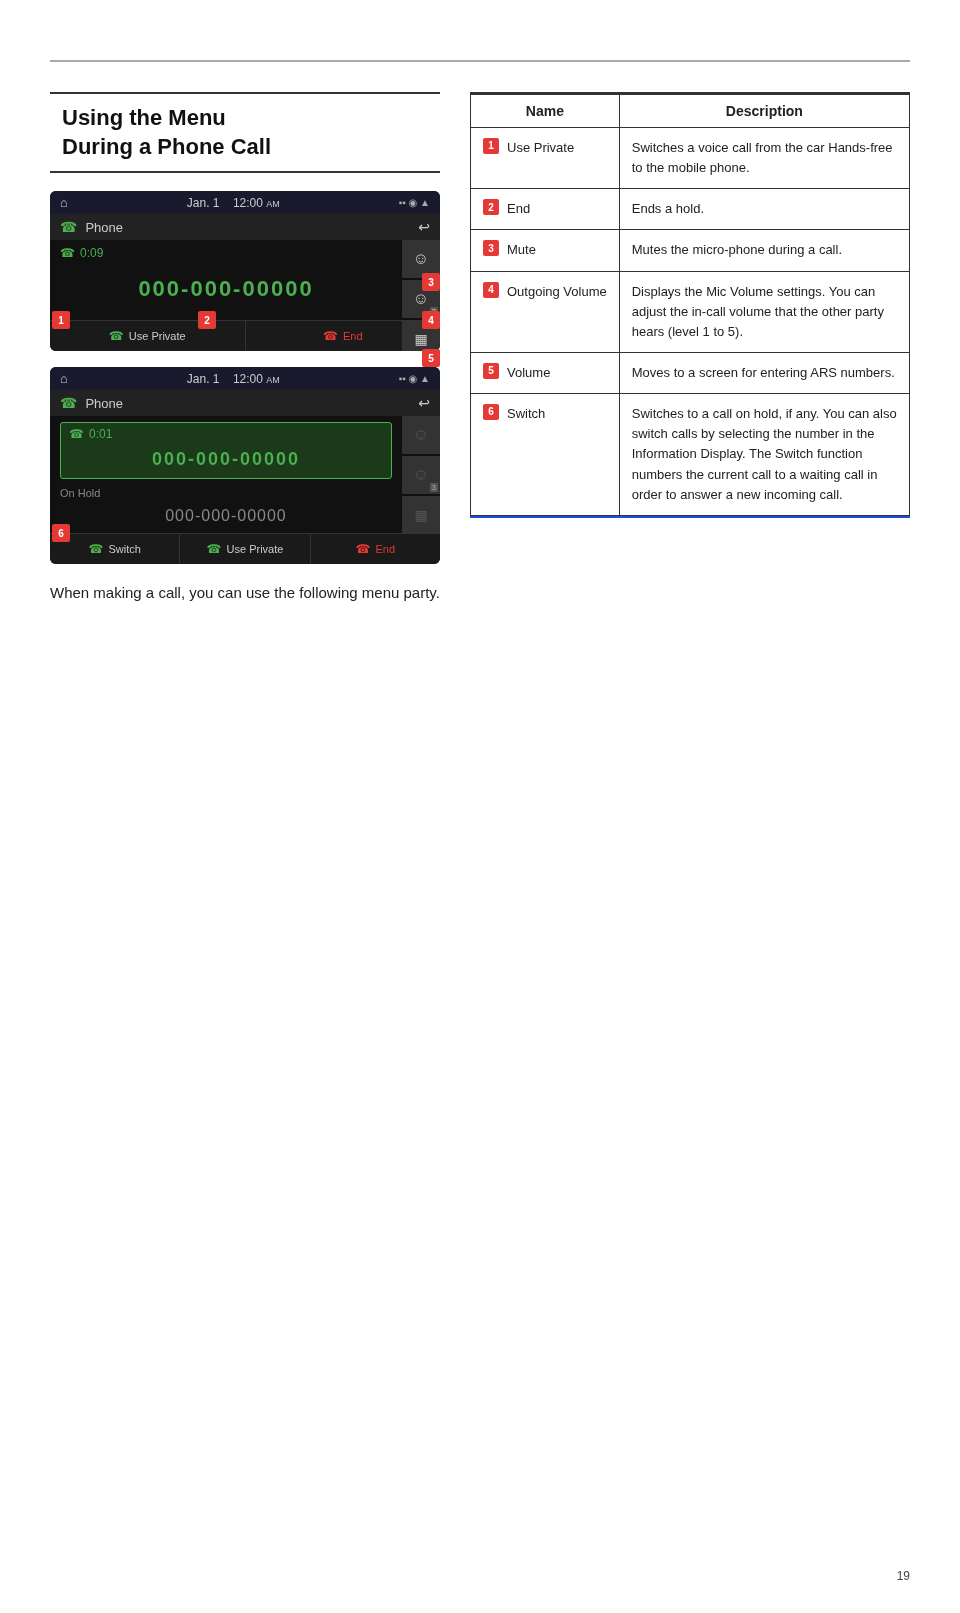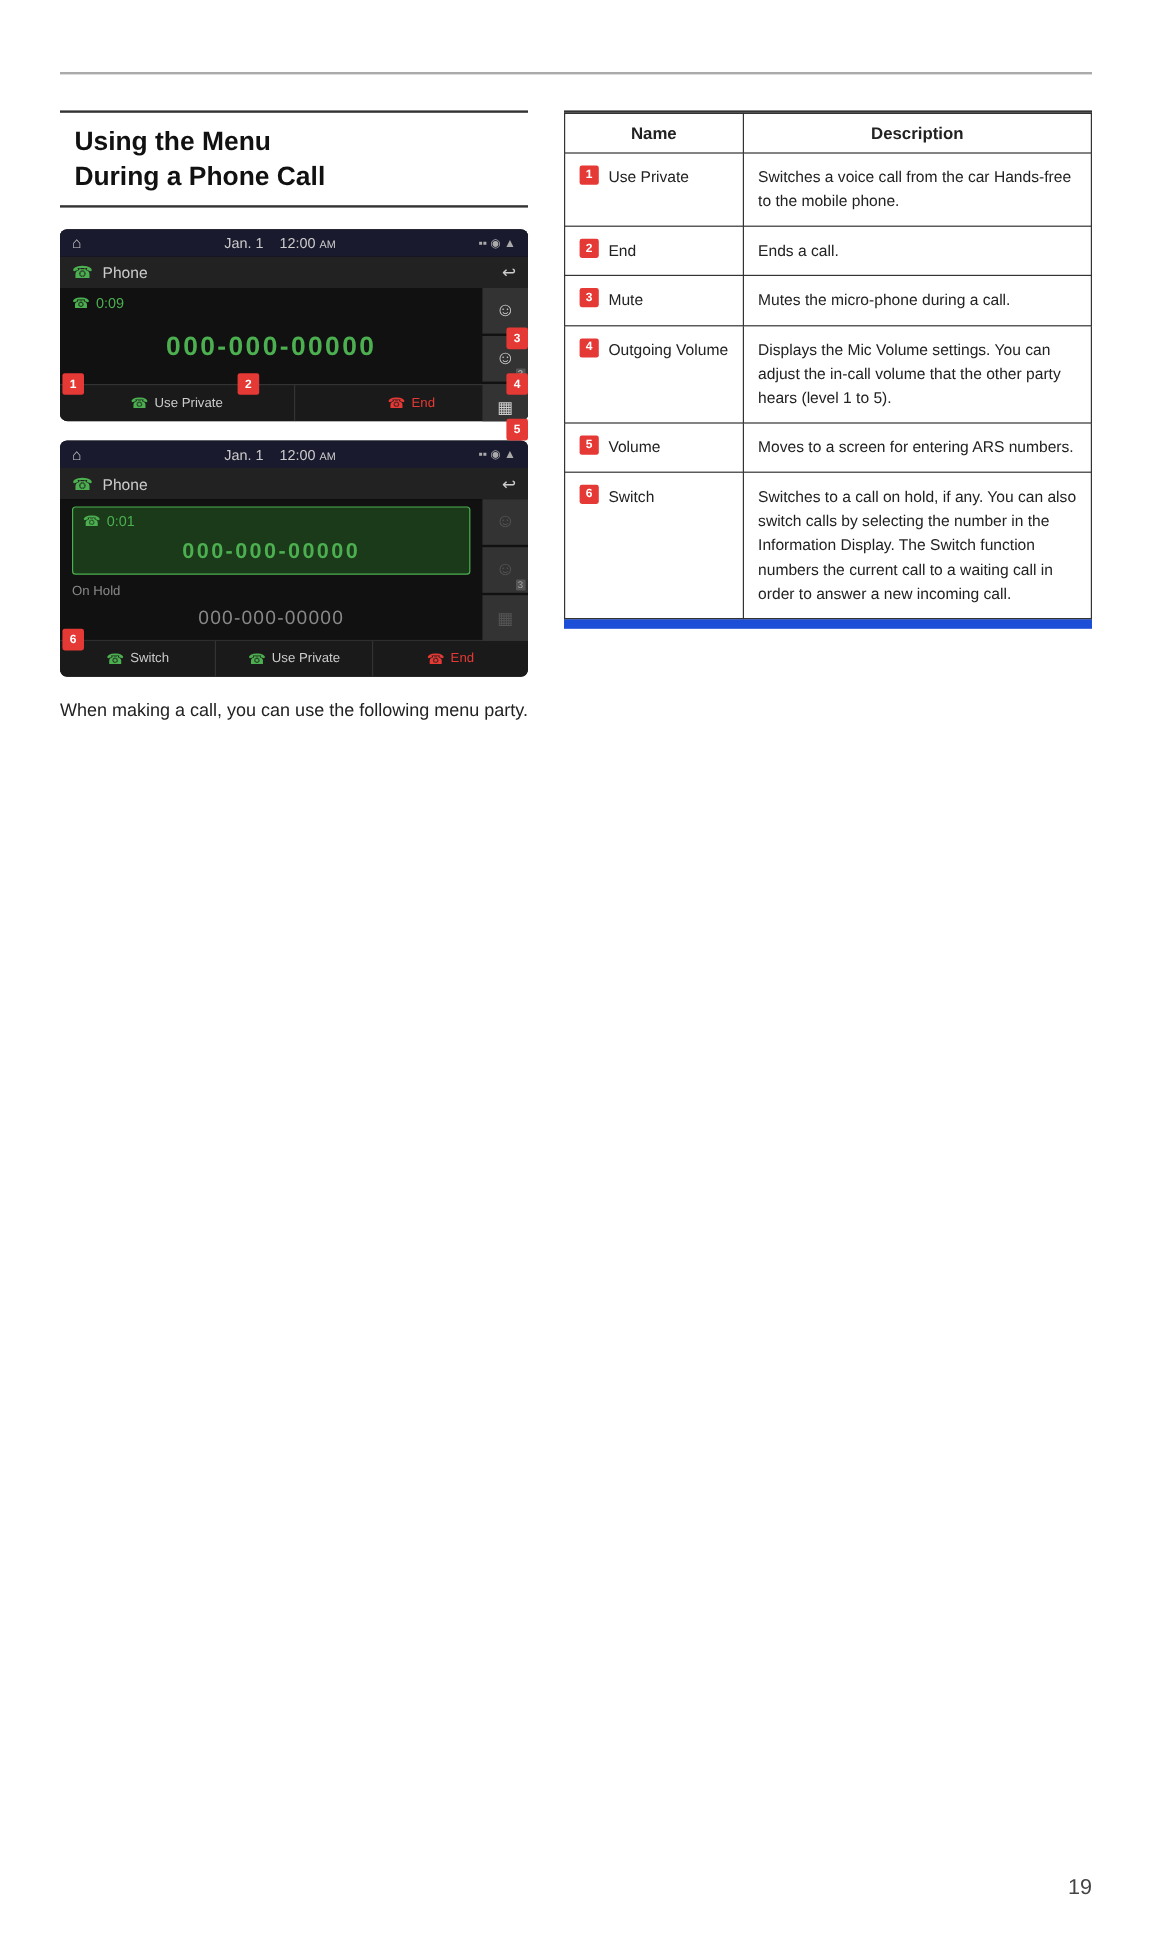--- a/index.html
+++ b/index.html
@@ -188,21 +188,21 @@
       font-size: 15px;
       line-height: 1.7;
       color: #222;
       margin-top: 14px;
     }
 
     
     .right-col {
       flex: 1;
       border-top: 2px solid #333;
-      border-bottom: 8px solid #1d4ed8;
+      border-bottom: 2px solid #1d4ed8;
     }
 
     table.info-table {
       width: 100%;
       border-collapse: collapse;
     }
 
     table.info-table th {
       border: 1px solid #333;
       padding: 8px 12px;
@@ -244,21 +244,21 @@
       display: flex;
       align-items: flex-start;
       gap: 4px;
     }
 
     
     .page-number {
       position: absolute;
       bottom: 30px;
       right: 50px;
-      font-size: 18px;
+      font-size: 12px;
       color: #444;
     }
 
     
     .watermark {
       position: absolute;
       bottom: 20px;
       left: 0;
       right: 0;
       text-align: center;
@@ -460,21 +460,21 @@
               </td>
               <td>Switches a voice call from the car Hands-free to the mobile phone.</td>
             </tr>
             <tr>
               <td class="name-cell">
                 <div class="name-cell-inner">
                   <span class="row-badge">2</span>
                   <span>End</span>
                 </div>
               </td>
-              <td>Ends a call.</td>
+              <td>Ends a hold.</td>
             </tr>
             <tr>
               <td class="name-cell">
                 <div class="name-cell-inner">
                   <span class="row-badge">3</span>
                   <span>Mute</span>
                 </div>
               </td>
               <td>Mutes the micro-phone during a call.</td>
             </tr>

